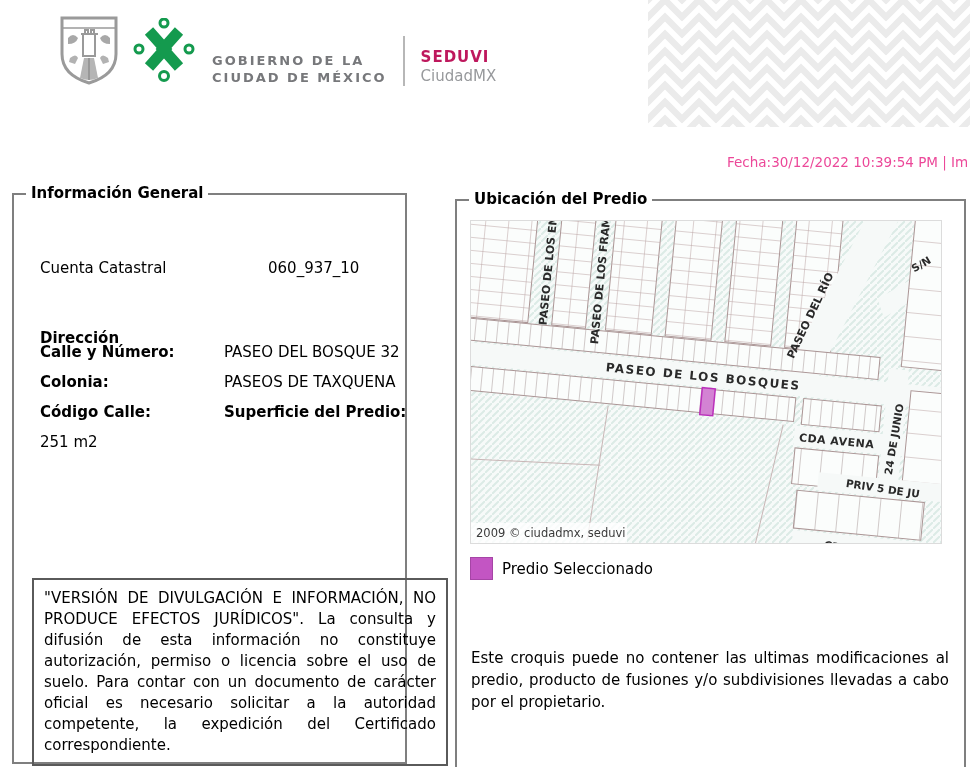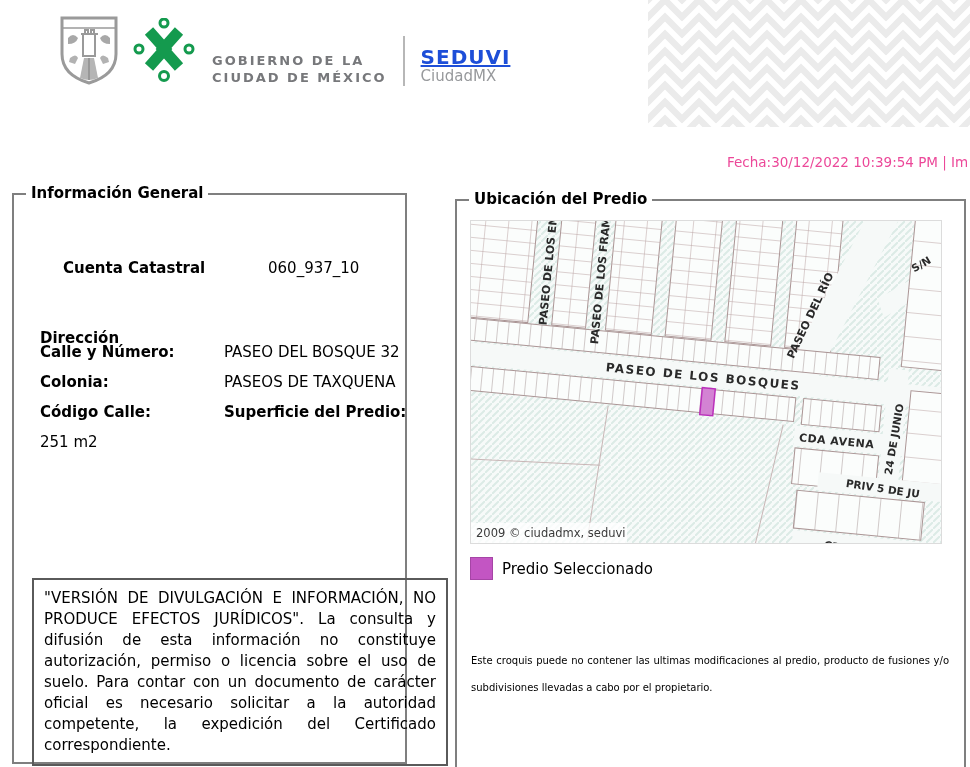--- a/index.html
+++ b/index.html
@@ -5,59 +5,59 @@
   html,body{margin:0;padding:0;background:#fff;}
   .page{position:relative;width:970px;height:767px;overflow:hidden;background:#fff;
         font-family:"DejaVu Sans","Liberation Sans",sans-serif;color:#000;}
 
   
   .brand-row{position:absolute;left:58px;top:14px;display:flex;align-items:flex-end;}
   .brand-text{margin-left:16px;font-weight:bold;font-size:13px;letter-spacing:2px;
               color:#77787b;line-height:17px;white-space:nowrap;}
   .brand-divider{width:2px;height:50px;background:#b7b7b7;margin:0 16px;}
   .agency{line-height:19px;white-space:nowrap;}
-  .agency .a1{font-weight:bold;font-size:20px;color:#1d4ed8;letter-spacing:1px;text-decoration:underline;}
+  .agency .a1{font-weight:bold;font-size:15px;color:#be185d;letter-spacing:1px;}
   .agency .a2{font-size:15px;color:#97999c;}
 
   .herringbone{position:absolute;left:648px;top:0;width:322px;height:127px;}
 
   .date-line{position:absolute;left:727px;top:154px;font-size:13.5px;color:#ec4899;white-space:nowrap;}
 
   
   .panel{position:absolute;border:2px solid #7f7f7f;background:#fff;box-sizing:border-box;}
   .panel-left{left:12px;top:193px;width:395px;height:571px;}
   .panel-right{left:455px;top:199px;width:511px;height:571px;}
   .panel-title{position:absolute;top:-11px;left:12px;background:#fff;padding:0 5px;
                font-weight:bold;font-size:15px;white-space:nowrap;}
 
   
   .row-cuenta{position:absolute;left:26px;top:64px;width:380px;font-size:15px;}
-  .row-cuenta .lbl{font-weight:bold;margin-left:23px;}
+  .row-cuenta .lbl{font-weight:normal;}
   .row-cuenta .val{position:absolute;left:228px;top:0;font-weight:normal;}
   .row-direccion{position:absolute;left:26px;top:106px;font-size:15px;font-weight:bold;margin-top:28px;}
   .info-rows{position:absolute;left:26px;top:148px;display:grid;
              grid-template-columns:184px auto;row-gap:12px;font-size:15px;line-height:18px;}
   .info-rows .lbl{font-weight:bold;white-space:nowrap;}
   .info-rows .val{white-space:nowrap;}
 
   .disclaimer{position:absolute;left:18px;top:383px;width:392px;border:2px solid #5a5a5a;
               padding:8px 10px;font-size:15px;line-height:21px;text-align:justify;}
 
   
   .map-box{position:absolute;left:13px;top:19px;width:470px;height:322px;
            border:1px solid #dcdcdc;box-sizing:content-box;}
   .map-svg{display:block;width:470px;height:322px;}
   svg text{font-family:"DejaVu Sans","Liberation Sans",sans-serif;font-weight:bold;fill:#2a2a2a;}
   svg text.attr-text{font-weight:normal;font-size:11.5px;fill:#3a3a3a;}
   .blk{fill:#fbfdfc;stroke:#ab9595;stroke-width:1;}
   .street{fill:#f6f9f8;}
   .legend-row{position:absolute;left:13px;top:356px;display:flex;align-items:center;font-size:15px;}
   .legend-swatch{width:21px;height:21px;background:#c355c3;border:1px solid #a645a6;margin-right:9px;}
-  .map-note{position:absolute;left:14px;top:446px;width:478px;font-size:10px;
-            line-height:27px;text-align:justify;}
+  .map-note{position:absolute;left:14px;top:446px;width:478px;font-size:15px;
+            line-height:22px;text-align:justify;}
 </style>
 </head>
 <body>
 
 <div class="page">
 
   <div class="brand-row">
     <svg width="62" height="72" viewBox="0 0 62 72">
       <path d="M4,4 H58 V40 Q58,61 31,69 Q4,61 4,40 Z" fill="#ffffff" stroke="#9a9a9a" stroke-width="3"></path>
       <path d="M4,14 H58" stroke="#9a9a9a" stroke-width="1.5"></path>

